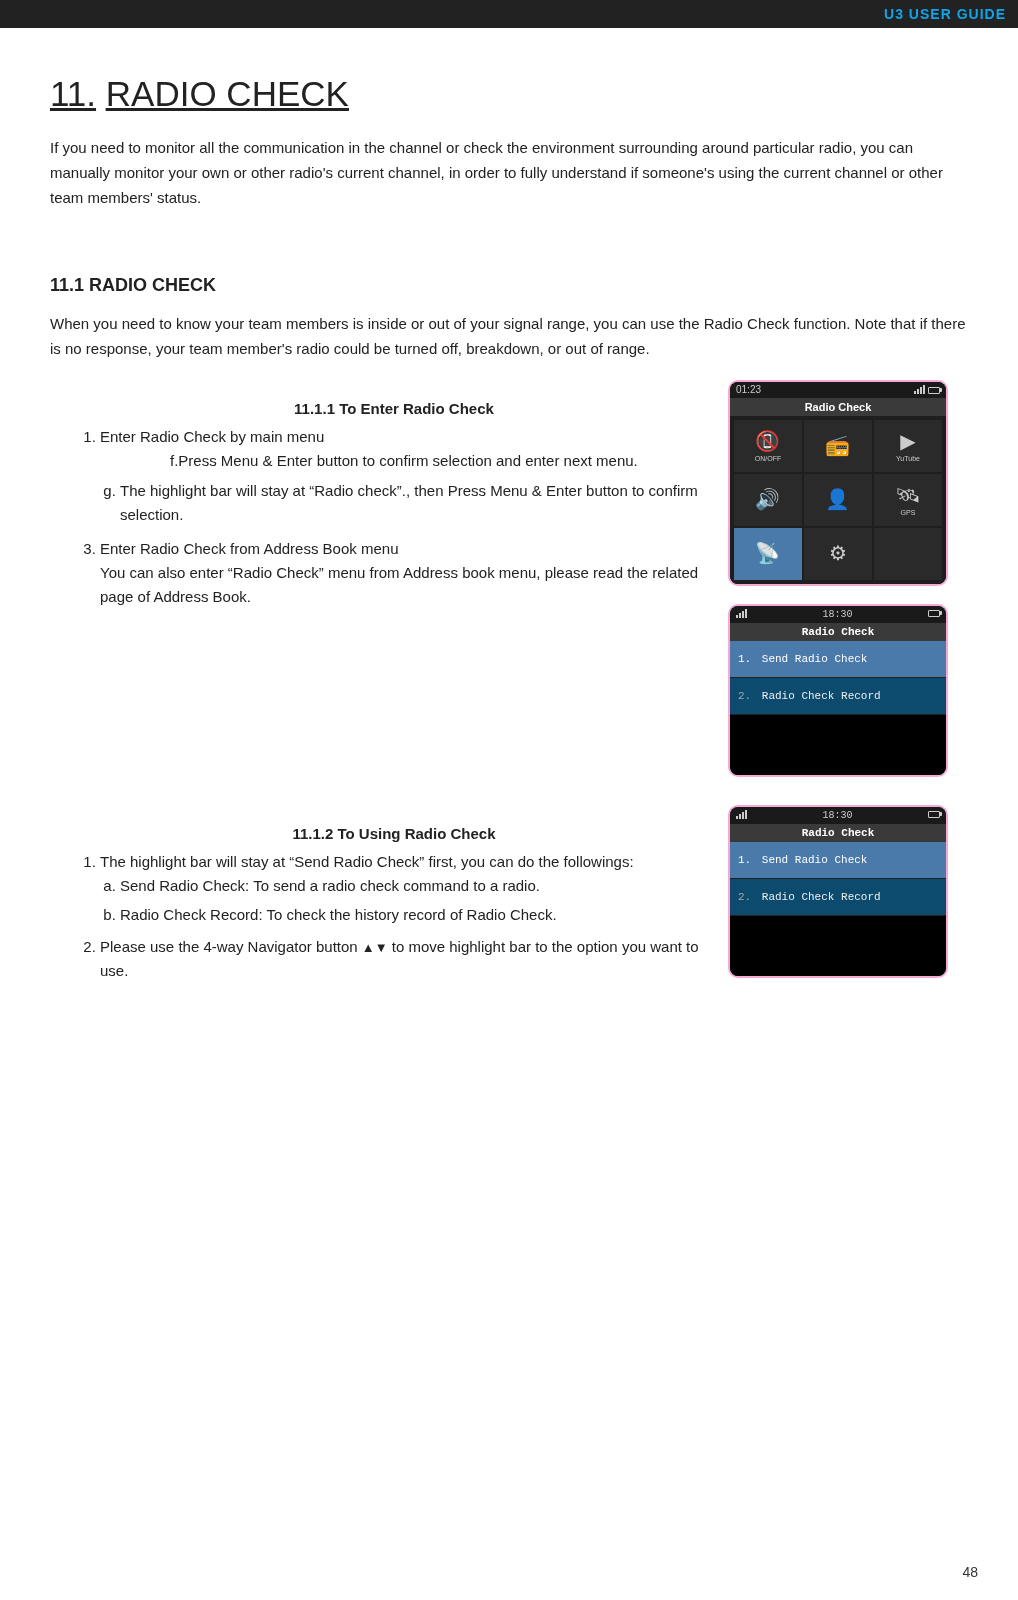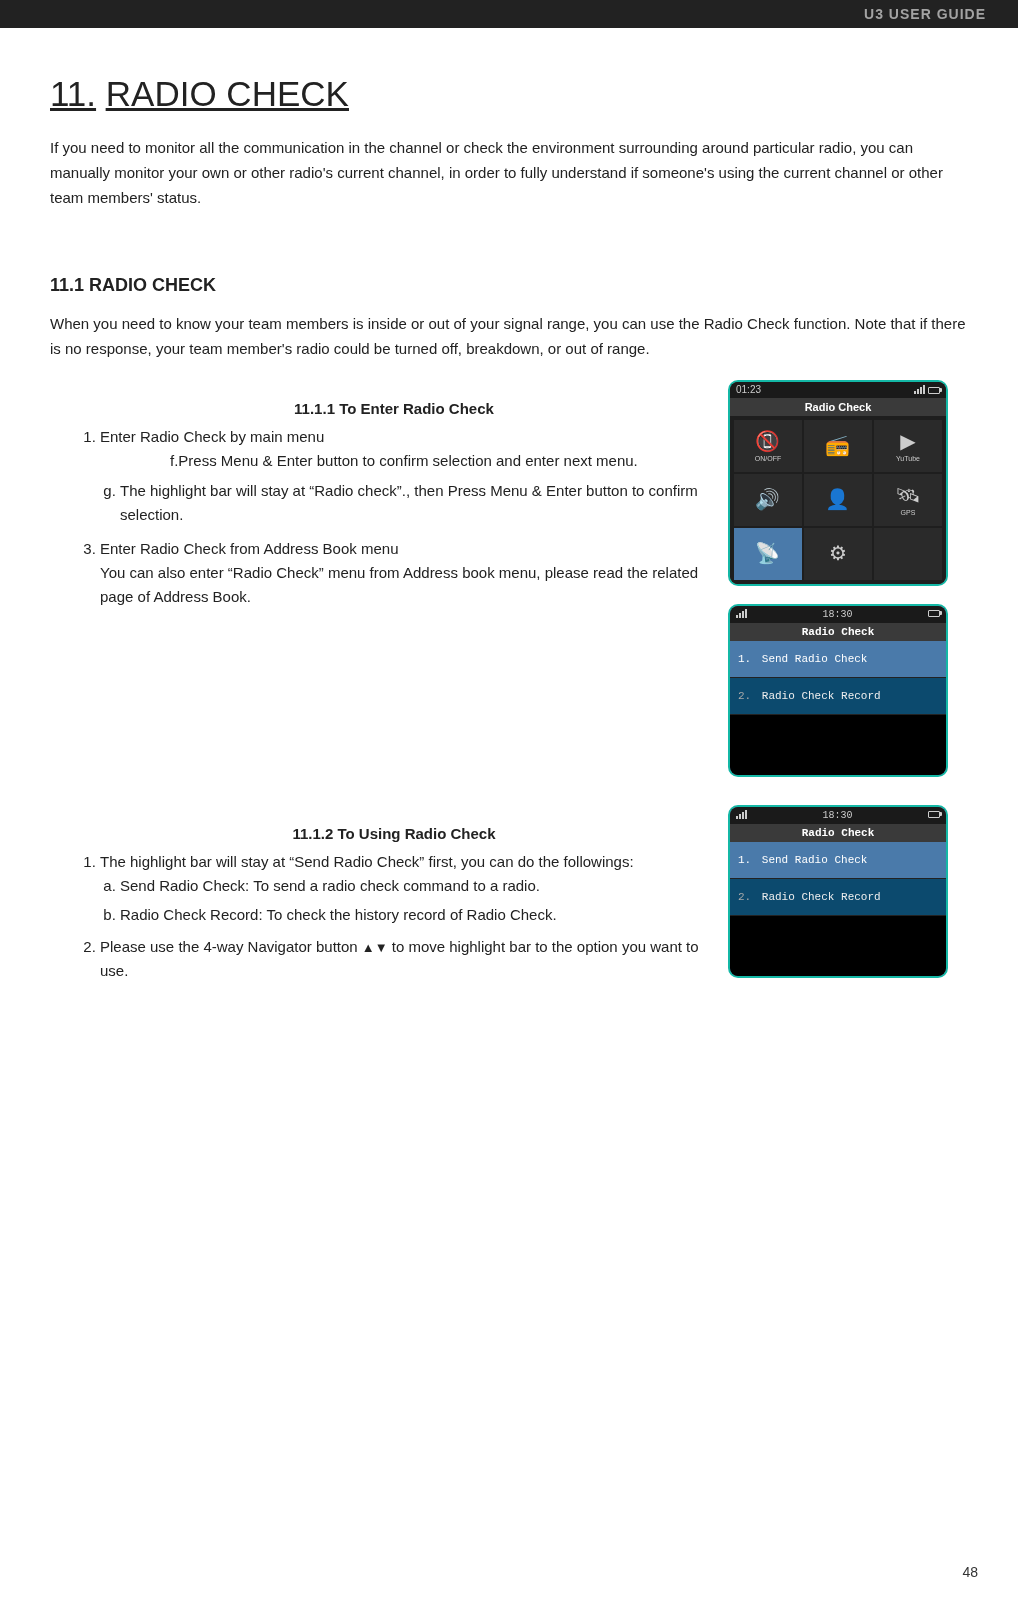--- a/index.html
+++ b/index.html
@@ -9,23 +9,23 @@
       color: #222;
       background: #fff;
       width: 1018px;
       min-height: 1600px;
       position: relative;
     }
 
     
     .header {
       background: #222;
-      color: #a3a3a3;
+      color: #0ea5e9;
       text-align: right;
-      padding: 6px 32px;
+      padding: 6px 12px;
       font-size: 14px;
       font-weight: bold;
       letter-spacing: 1px;
     }
 
     
     .content {
       padding: 30px 50px 50px 50px;
     }
 
@@ -103,21 +103,21 @@
       flex-direction: column;
       gap: 0px;
     }
 
     
     .device-mockup {
       width: 220px;
       border-radius: 10px;
       overflow: hidden;
       background: #111;
-      border: 2px solid #14b8a6;
+      border: 2px solid #f9a8d4;
       margin-bottom: 18px;
     }
     .device-screen {
       background: #000;
       padding: 0;
     }
     .device-status-bar {
       background: #1a1a1a;
       color: #ccc;
       font-size: 10px;

